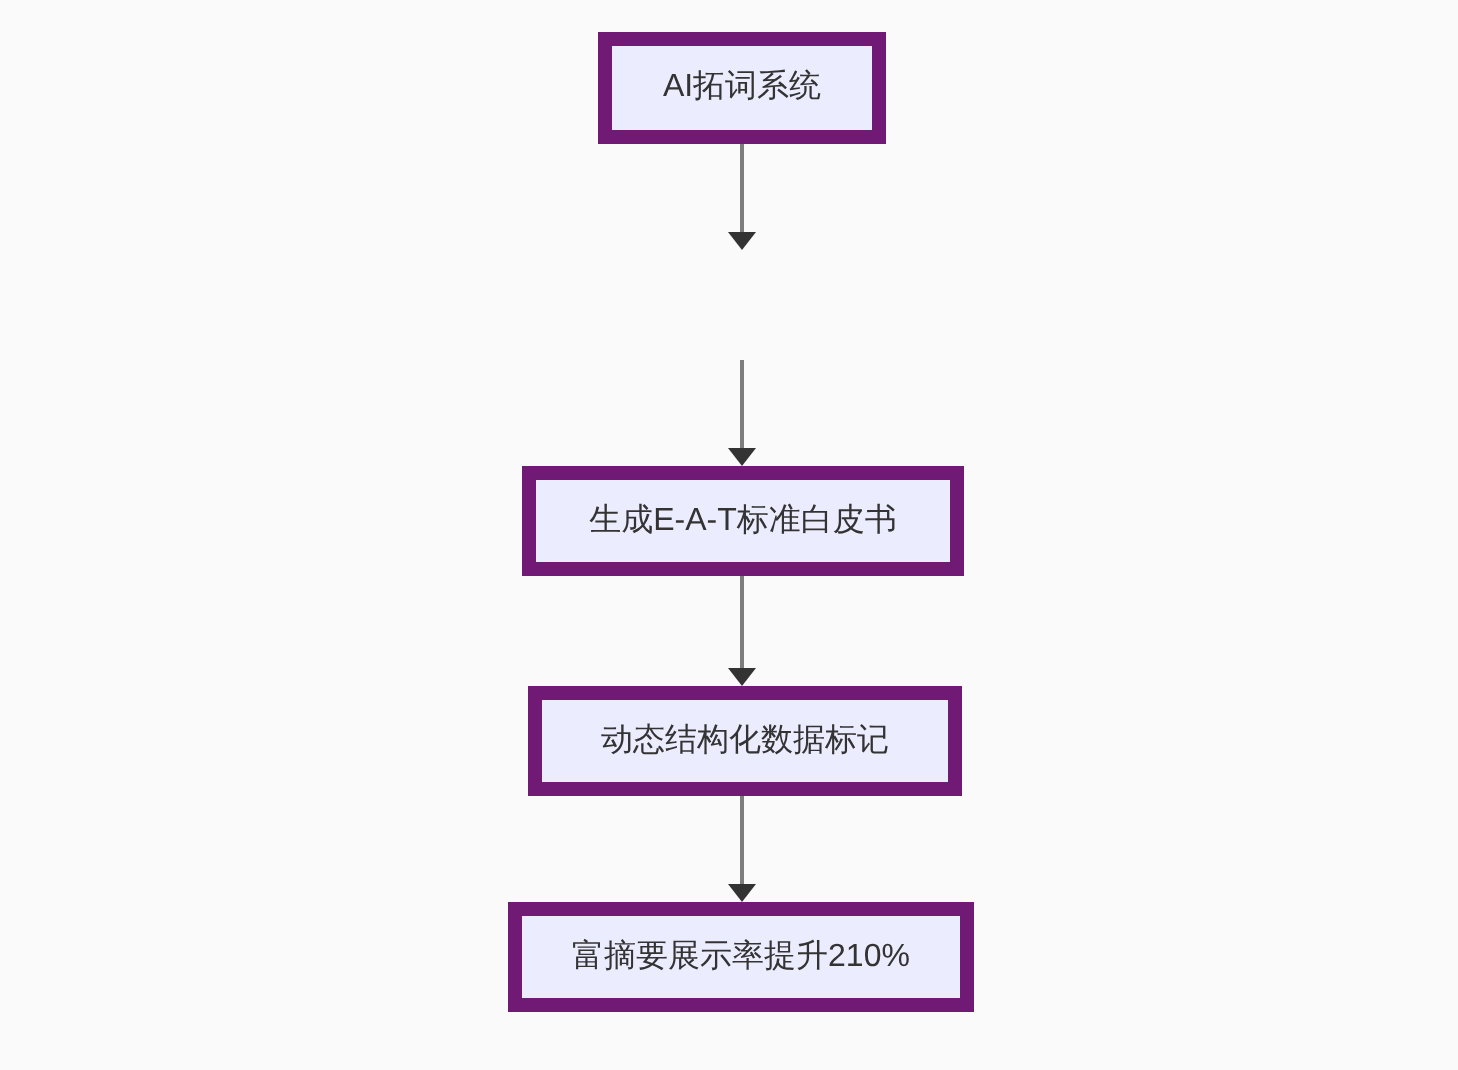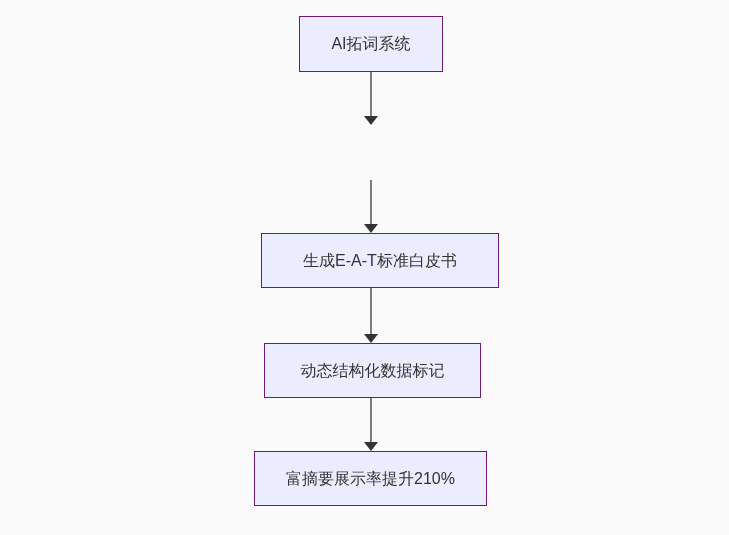--- a/index.html
+++ b/index.html
@@ -14,21 +14,21 @@
   .canvas {
     position: relative;
     width: 729px;
     height: 535px;
     background: #fafafa;
   }
   .node {
     position: absolute;
     box-sizing: border-box;
     background: #ECECFF;
-    border: 1px solid #701a75;
+    border: 7px solid #701a75;
     display: flex;
     align-items: center;
     justify-content: center;
   }
   .node-label {
     color: #333333;
     font-size: 16px;
     line-height: 1.2;
     white-space: nowrap;
     text-align: center;
@@ -66,21 +66,21 @@
     <div class="edge-line"></div>
     <div class="edge-head"></div>
   </div>
 
 
   <div class="edge" style="left:364px; top:180px; height:53px;">
     <div class="edge-line"></div>
     <div class="edge-head"></div>
   </div>
 
-  <div class="node" style="left:261px; top:233px; width:238px; height:55px;">
+  <div class="node" style="left:261px; top:233px; width:221px; height:55px;">
     <span class="node-label">生成E-A-T标准白皮书</span>
   </div>
 
   <div class="edge" style="left:364px; top:288px; height:55px;">
     <div class="edge-line"></div>
     <div class="edge-head"></div>
   </div>
 
   <div class="node" style="left:264px; top:343px; width:217px; height:55px;">
     <span class="node-label">动态结构化数据标记</span>

